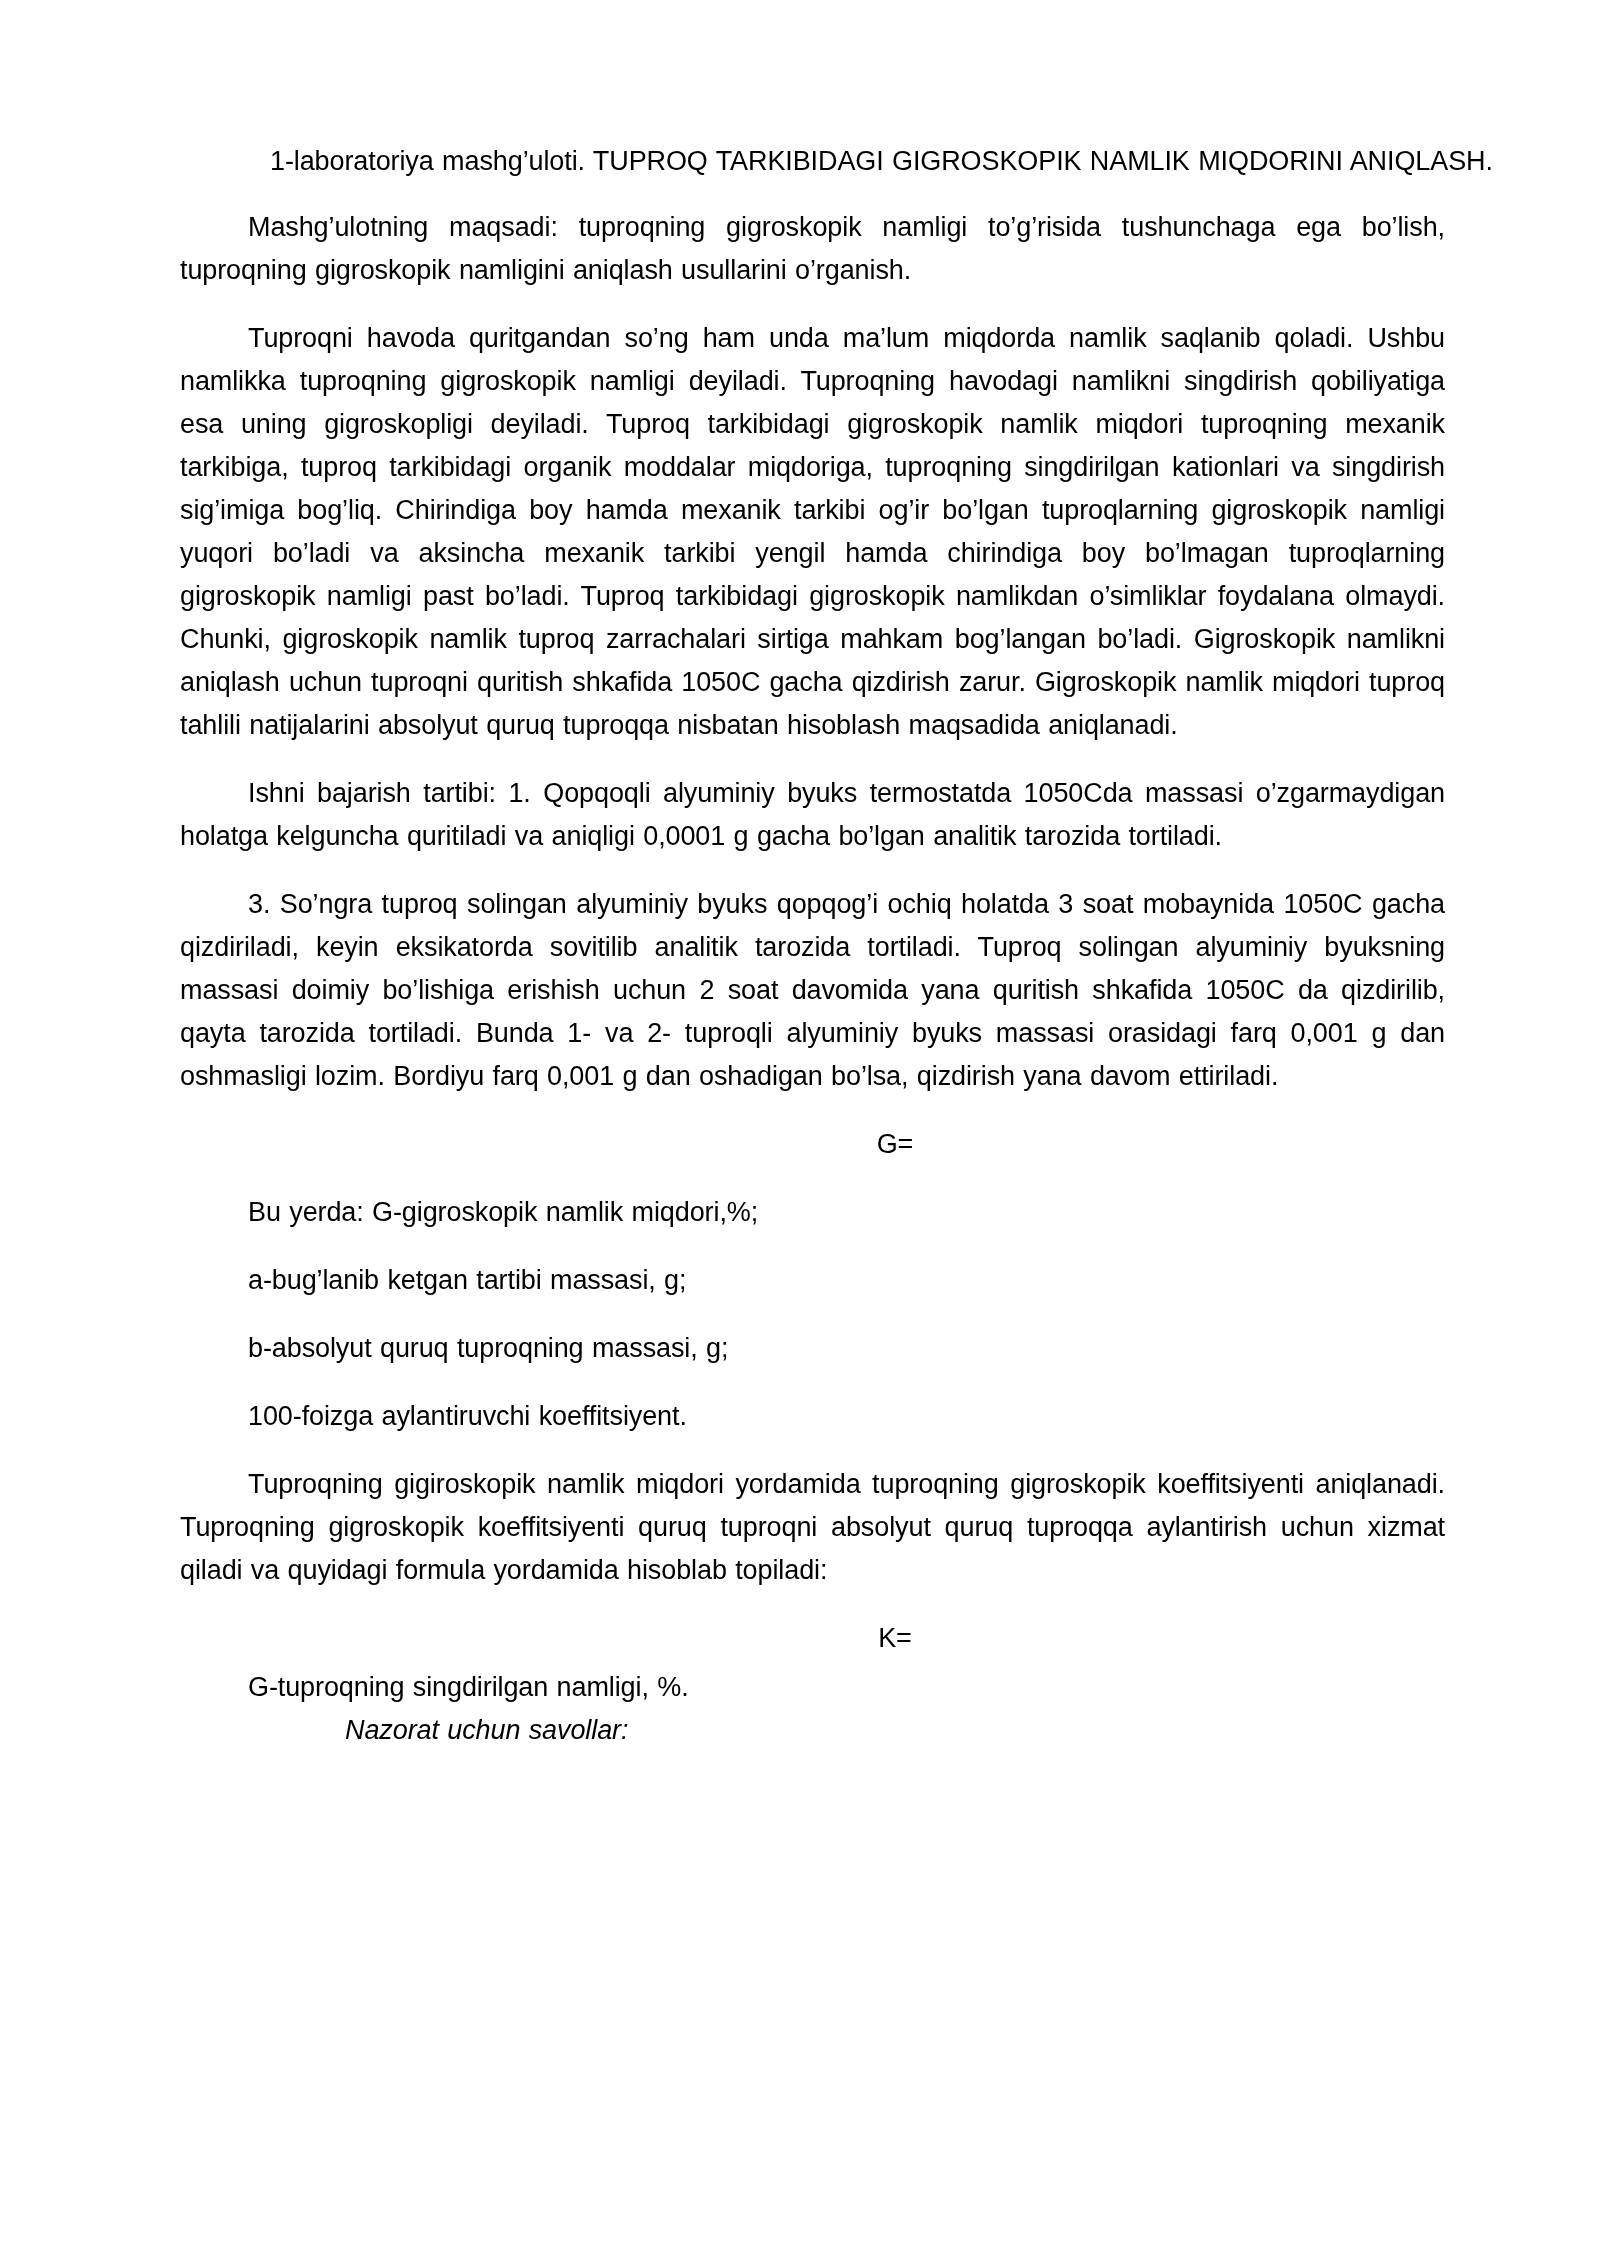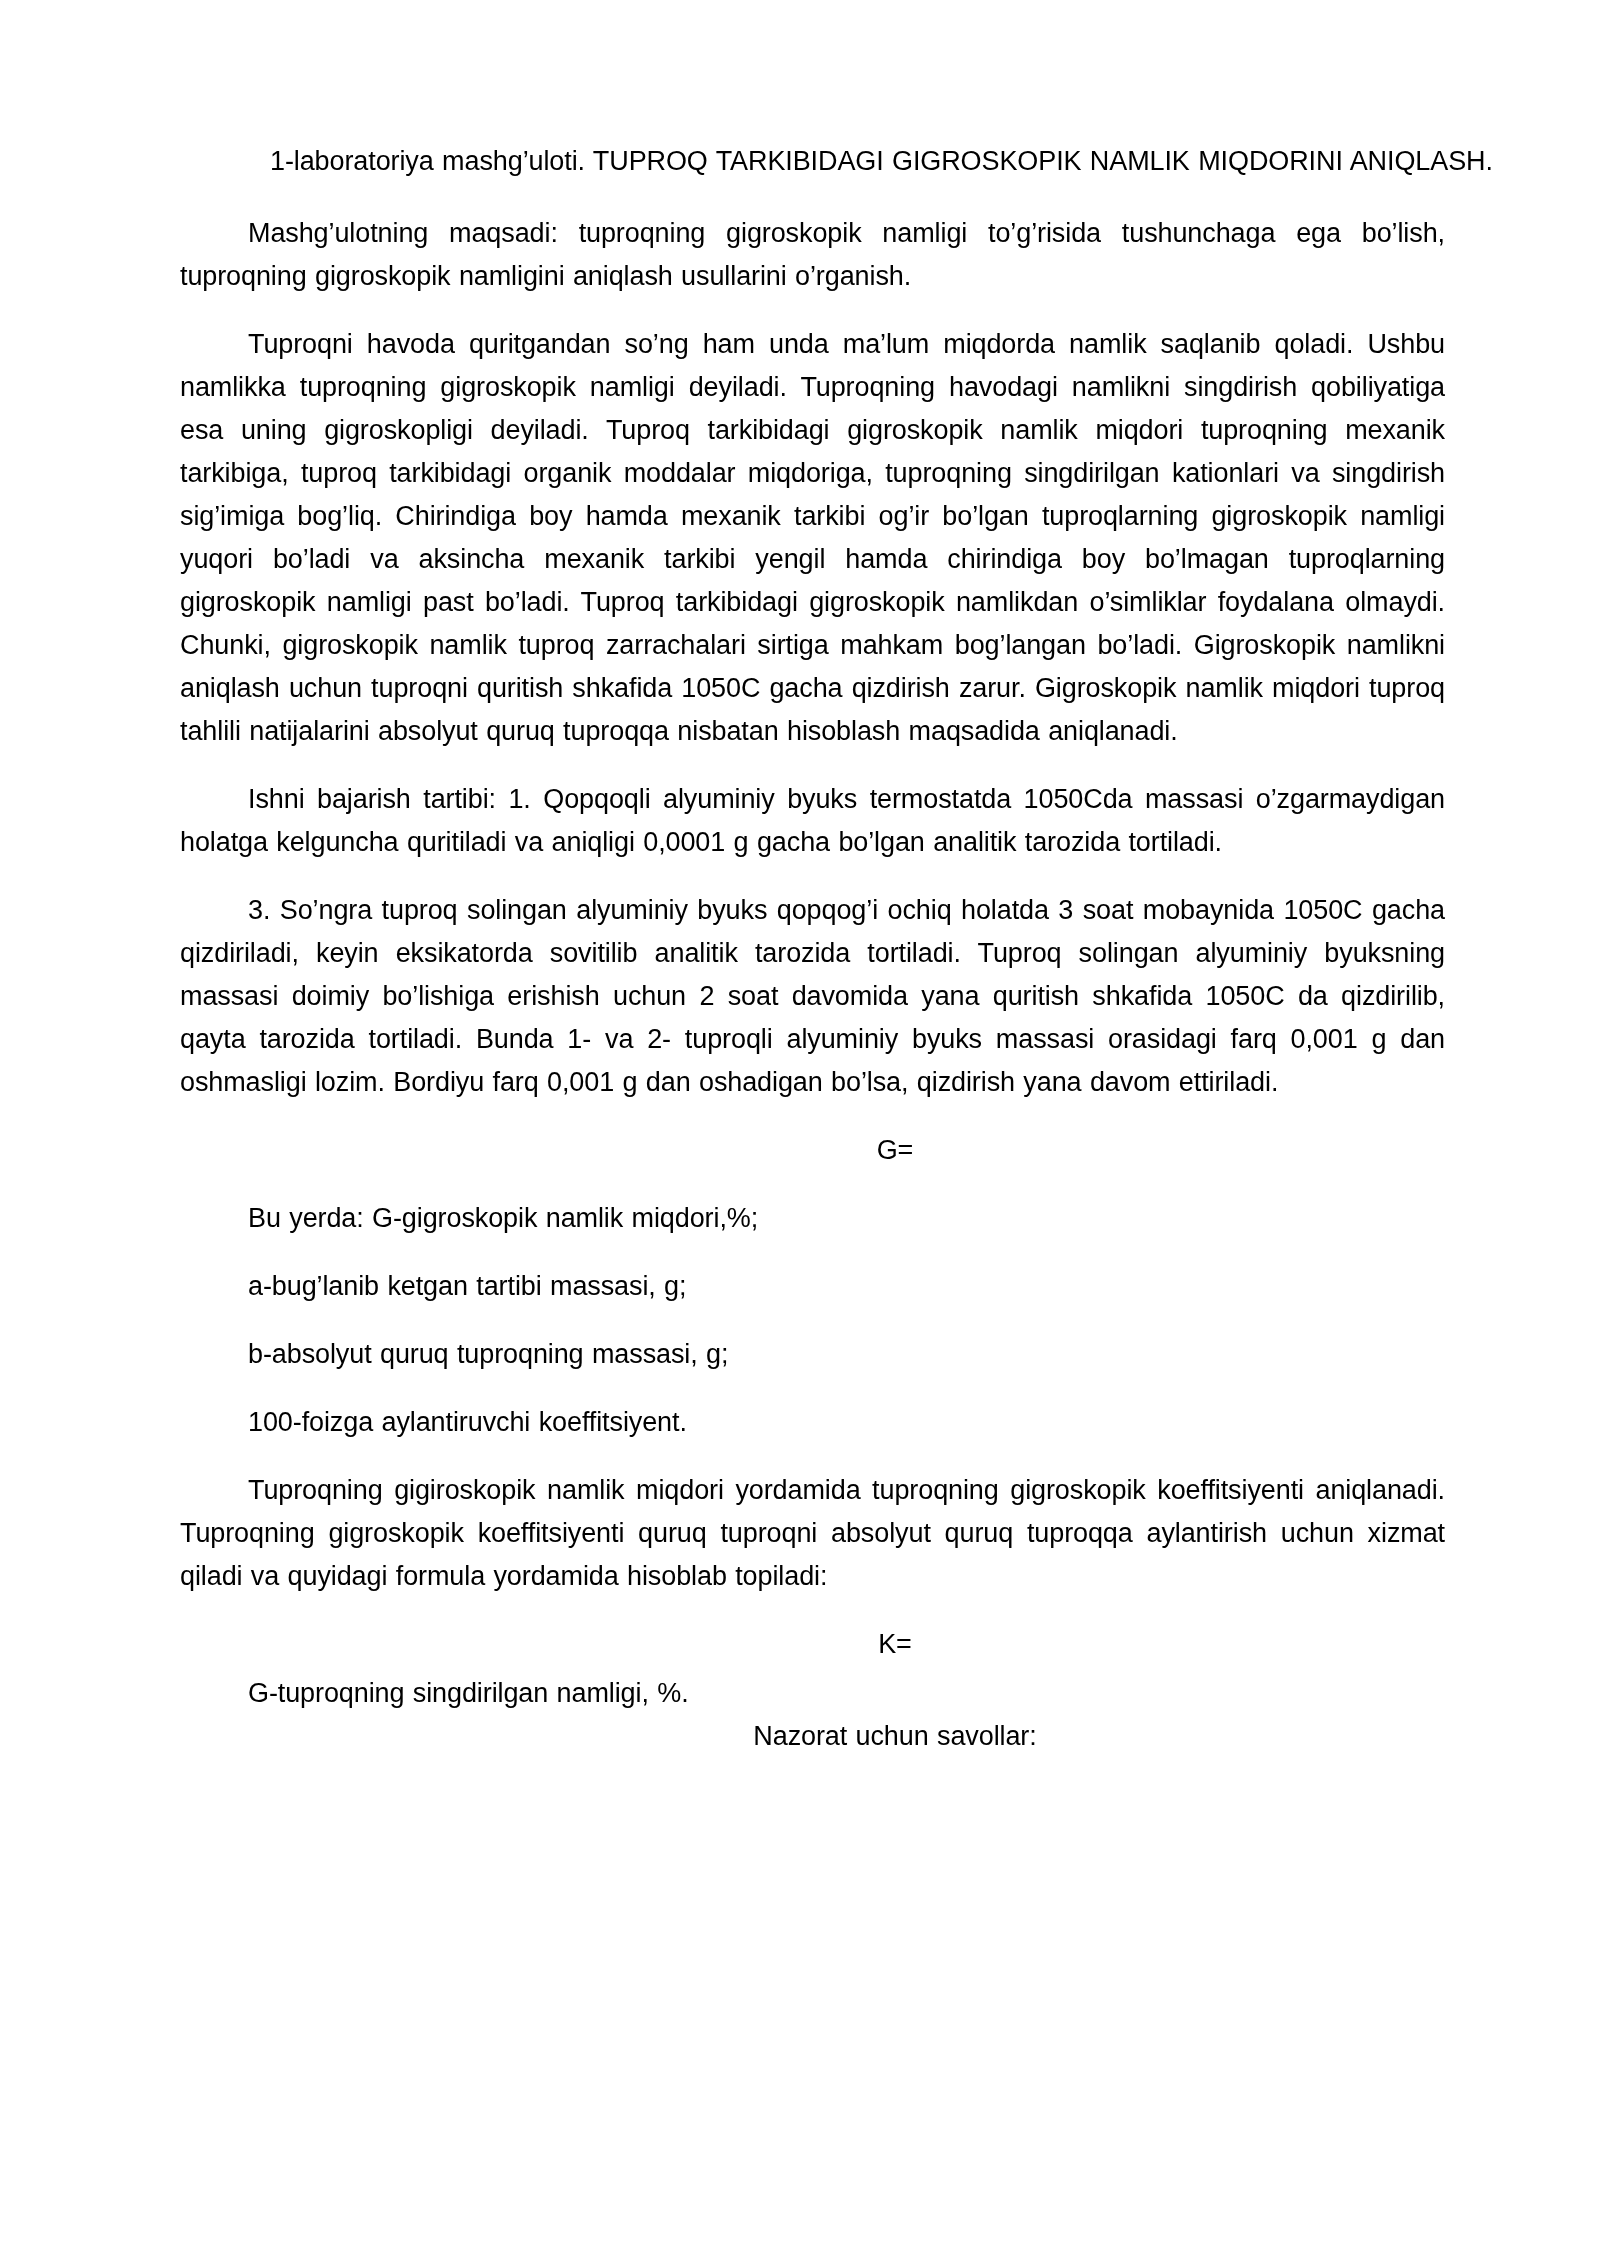--- a/index.html
+++ b/index.html
@@ -26,40 +26,40 @@
   }
   .page p {
     margin: 0 0 25px 0;
     text-align: justify;
     text-indent: 68px;
     word-spacing: 1px;
   }
   p.doc-title {
     text-indent: 90px;
     text-align: center;
-    margin-bottom: 29px;
+    margin-bottom: 23px;
     white-space: nowrap;
   }
   p.formula {
     text-align: center;
     text-indent: 0;
     padding-left: 165px;
   }
   p.formula-k {
     margin-bottom: 6px;
   }
   p.tight {
     margin-bottom: 0;
     text-align: left;
   }
   p.centered-heading {
-    text-align: center;
     text-indent: 0;
     padding-left: 165px;
     margin-bottom: 0;
+    font-style: italic;
   }
 </style>
 </head>
 <body>
 
 <div class="page">
   <p class="doc-title">1-laboratoriya mashg’uloti. TUPROQ TARKIBIDAGI GIGROSKOPIK NAMLIK MIQDORINI ANIQLASH.</p>
   <p>Mashg’ulotning maqsadi: tuproqning gigroskopik namligi to’g’risida tushunchaga ega bo’lish, tuproqning gigroskopik namligini aniqlash usullarini o’rganish.</p>
   <p>Tuproqni havoda quritgandan so’ng ham unda ma’lum miqdorda namlik saqlanib qoladi. Ushbu namlikka tuproqning gigroskopik namligi deyiladi. Tuproqning havodagi namlikni singdirish qobiliyatiga esa uning gigroskopligi deyiladi. Tuproq tarkibidagi gigroskopik namlik miqdori tuproqning mexanik tarkibiga, tuproq tarkibidagi organik moddalar miqdoriga, tuproqning singdirilgan kationlari va singdirish sig’imiga bog’liq. Chirindiga boy hamda mexanik tarkibi og’ir bo’lgan tuproqlarning gigroskopik namligi yuqori bo’ladi va aksincha mexanik tarkibi yengil hamda chirindiga boy bo’lmagan tuproqlarning gigroskopik namligi past bo’ladi. Tuproq tarkibidagi gigroskopik namlikdan o’simliklar foydalana olmaydi. Chunki, gigroskopik namlik tuproq zarrachalari sirtiga mahkam bog’langan bo’ladi. Gigroskopik namlikni aniqlash uchun tuproqni quritish shkafida 1050C gacha qizdirish zarur. Gigroskopik namlik miqdori tuproq tahlili natijalarini absolyut quruq tuproqqa nisbatan hisoblash maqsadida aniqlanadi.</p>
   <p>Ishni bajarish tartibi: 1. Qopqoqli alyuminiy byuks termostatda 1050Cda massasi o’zgarmaydigan holatga kelguncha quritiladi va aniqligi 0,0001 g gacha bo’lgan analitik tarozida tortiladi.</p>

